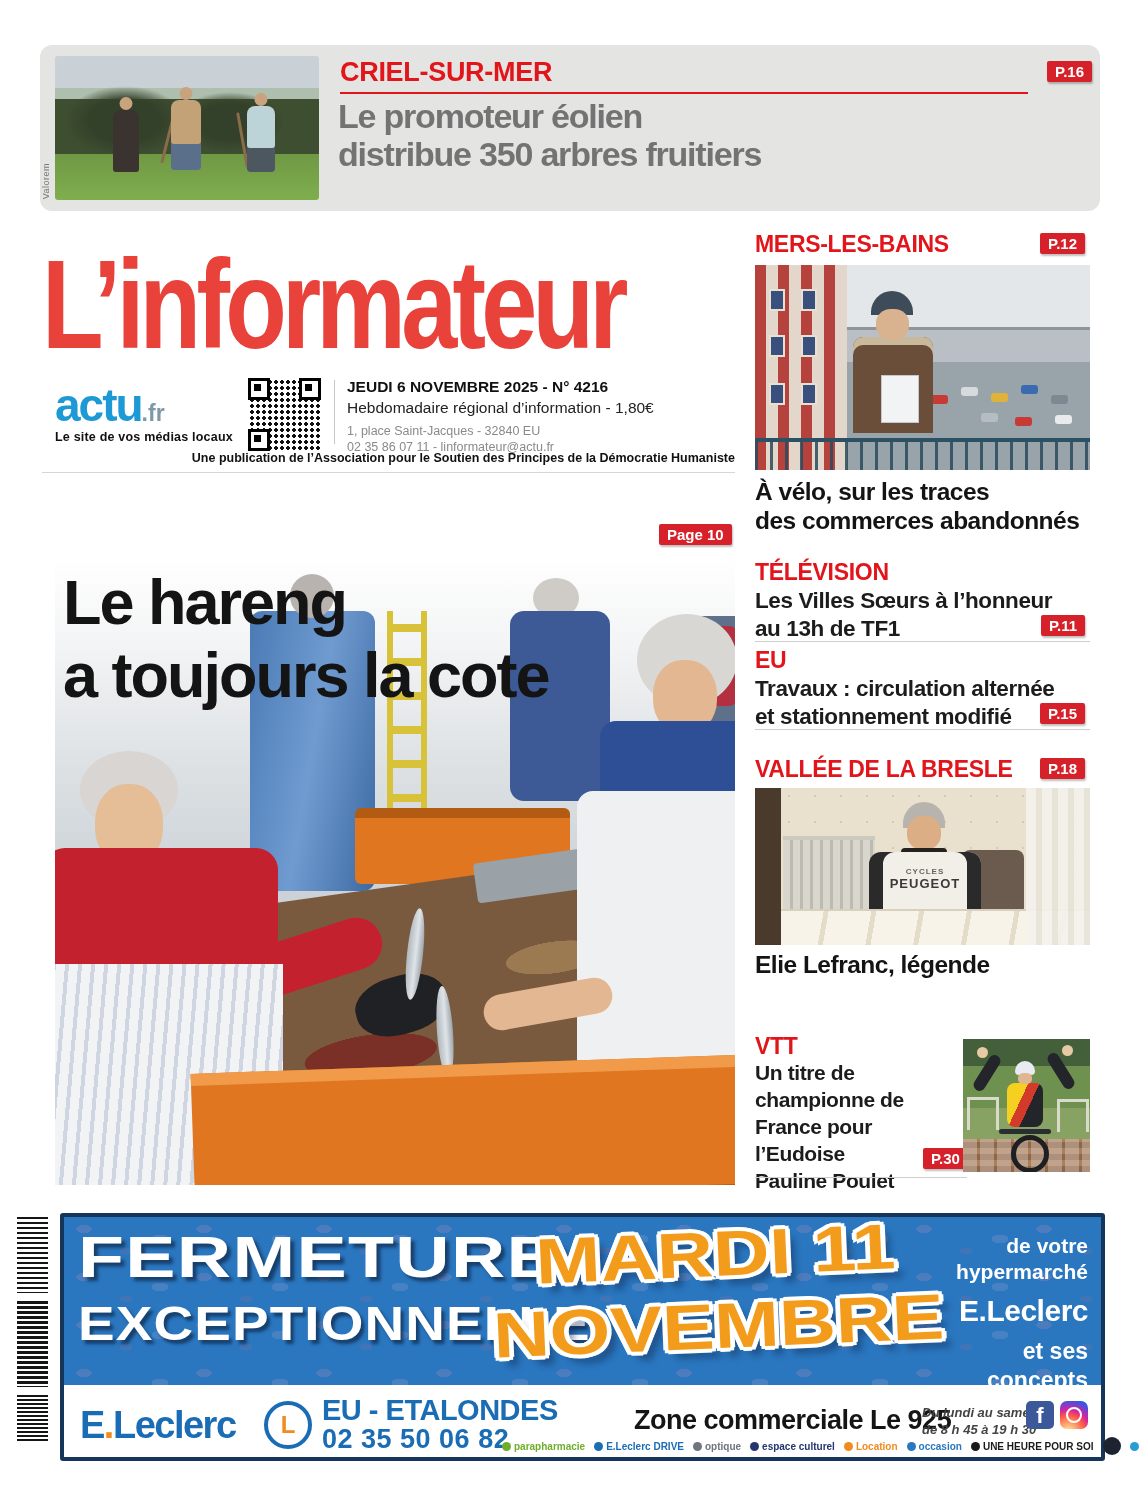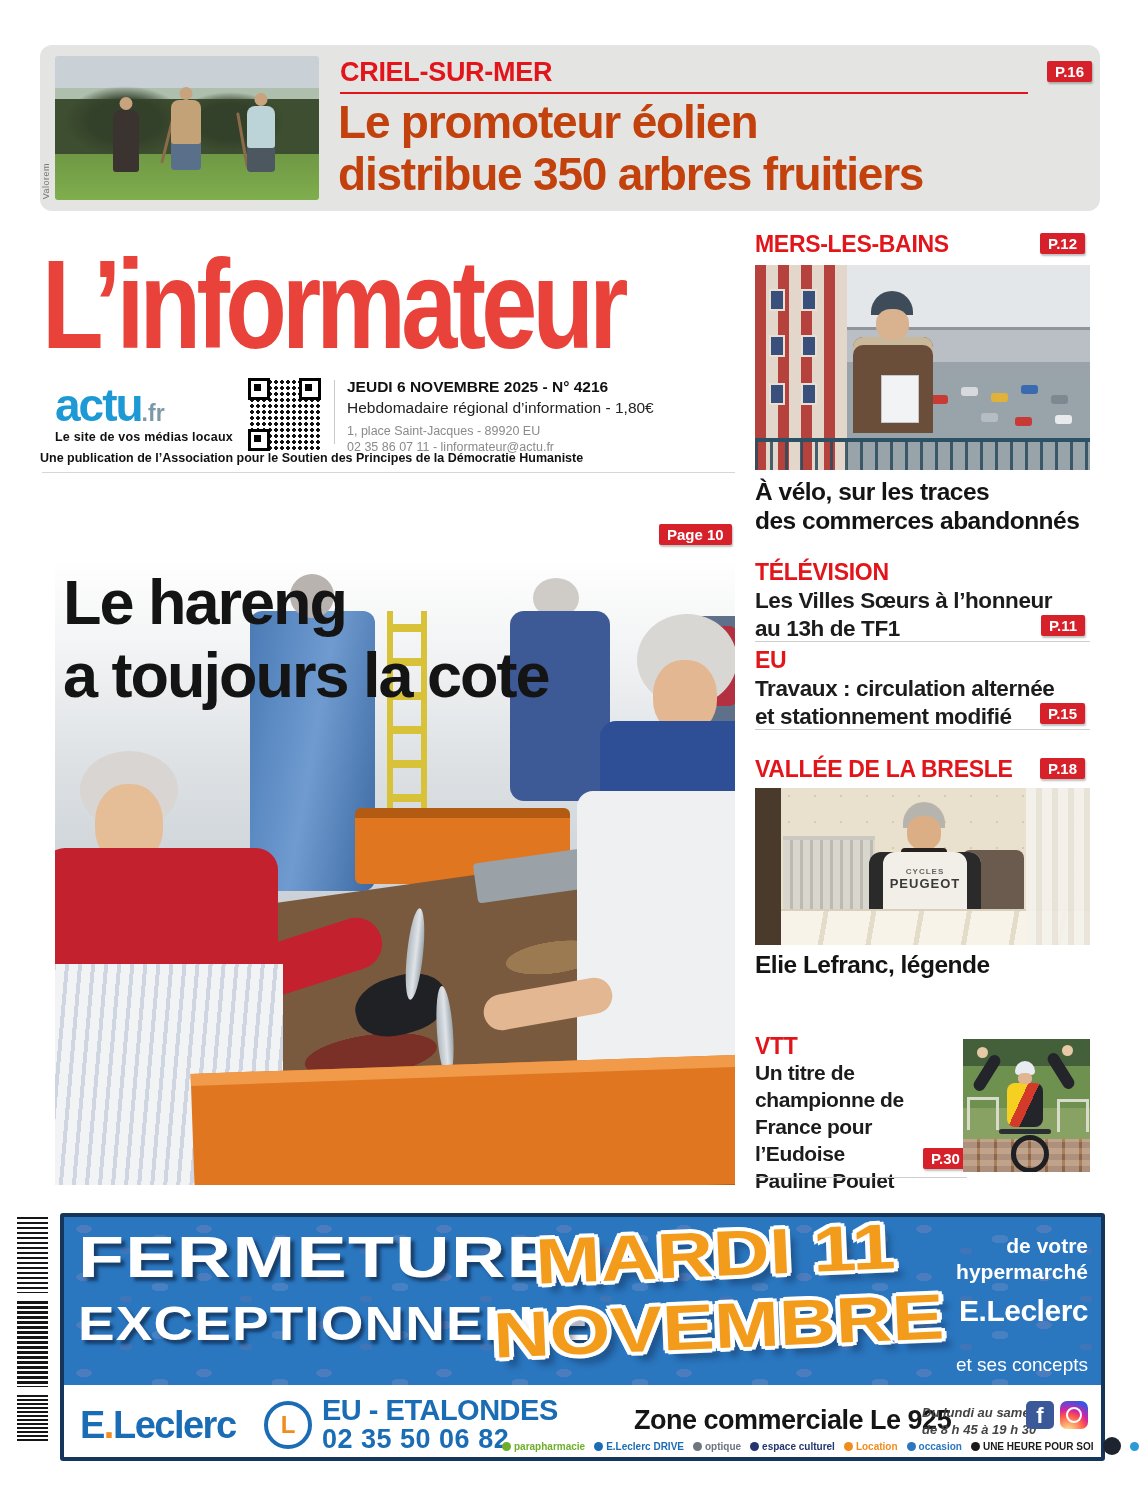--- a/index.html
+++ b/index.html
@@ -16,41 +16,41 @@
   .top-banner{position:absolute;left:40px;top:45px;width:1060px;height:166px;background:#e4e4e2;border-radius:12px;}
   .tb-photo{position:absolute;left:15px;top:11px;width:264px;height:144px;border-radius:3px;overflow:hidden;}
   .tb-sky{position:absolute;inset:0;background:linear-gradient(#c9d1d6 0 22%,#aebfae 22% 30%,#3e4e30 30% 68%,#6f9844 68%,#7fae4e 100%);}
   .tb-hedgeblob{position:absolute;background:radial-gradient(closest-side,#33412a 60%,transparent 100%);}
   .fig{position:absolute;border-radius:8px 8px 3px 3px;}
   .fig .head{position:absolute;left:50%;top:-13px;transform:translateX(-50%);width:13px;height:13px;border-radius:50%;background:#c9a27e;}
   .shovel{position:absolute;width:3px;height:56px;background:#8a6b4a;border-radius:2px;}
   .tb-credit{position:absolute;left:1px;bottom:12px;font-size:9px;color:#777;writing-mode:vertical-rl;transform:rotate(180deg);letter-spacing:.5px;}
   .tb-kicker{position:absolute;left:300px;top:12px;color:#e2151b;font-weight:900;font-size:27px;letter-spacing:-.3px;}
   .tb-rule{position:absolute;left:300px;top:47px;width:688px;height:2px;background:#e2151b;}
-  .tb-headline{position:absolute;left:298px;top:52px;font-size:46px;font-weight:800;line-height:1.12;
-               letter-spacing:-1.2px;color:#c2410c;}
+  .tb-headline{position:absolute;left:298px;top:52px;font-size:34px;font-weight:800;line-height:1.12;
+               letter-spacing:-1.2px;color:#737373;}
 
   
   .masthead-title{position:absolute;left:42px;top:248px;font-size:126px;line-height:.9;font-weight:900;
                   color:#e8423a;letter-spacing:-6px;transform:scaleX(.8);transform-origin:left top;white-space:nowrap;}
   .actu-block{position:absolute;left:55px;top:382px;}
   .actu-word{font-size:46px;font-weight:900;color:#1d9ad6;letter-spacing:-2px;line-height:1;}
   .actu-suffix{font-size:23px;font-weight:700;color:#7d99a8;}
   .actu-tag{font-size:12.5px;font-weight:800;color:#111;margin-top:2px;letter-spacing:.2px;}
   .qr{position:absolute;left:246px;top:376px;width:73px;height:73px;background-color:#fff;border:2px solid #fff;
       background-image:radial-gradient(#111 42%,transparent 46%);background-size:6px 6px;background-position:1px 1px;}
   .qr .finder{position:absolute;width:16px;height:16px;border:3px solid #000;background:#fff;}
   .qr .finder::after{content:"";position:absolute;left:3px;top:3px;width:7px;height:7px;background:#000;}
   .vrule{position:absolute;left:334px;top:380px;width:1px;height:64px;background:#c9c9c9;}
   .date-block{position:absolute;left:347px;top:377px;line-height:1.25;}
   .d1{font-size:15.5px;font-weight:800;color:#111;}
   .d2{font-size:15.5px;color:#222;margin-top:2px;}
   .d2 b{font-weight:400;margin-top:19px;}
   .d3{font-size:12.5px;color:#8a8a8a;margin-top:5px;line-height:1.3;}
-  .pub-line{position:absolute;left:40px;top:451px;width:695px;text-align:left;font-size:12.5px;font-weight:800;color:#111;}
+  .pub-line{position:absolute;left:40px;top:451px;width:695px;text-align:right;font-size:12.5px;font-weight:800;color:#111;}
   .pub-rule{position:absolute;left:42px;top:472px;width:693px;height:1px;background:#d6d6d6;}
 
   
   .ms-kicker{position:absolute;left:64px;top:518px;color:#e2151b;font-weight:900;font-size:25px;letter-spacing:-.3px;}
   .ms-badge{position:absolute;left:659px;top:524px;}
   .ms-photo{position:absolute;left:55px;top:556px;width:680px;height:629px;overflow:hidden;
             background:linear-gradient(180deg,#fff 0,#f3f4f5 90px,#dde1e4 210px,#ccd2d7 330px,#bcc4ca 100%);}
   .shape{position:absolute;}
   .ms-headline{position:absolute;left:63px;top:566px;font-size:63px;font-weight:800;line-height:1.16;
                letter-spacing:-2px;color:#141414;}
@@ -165,21 +165,21 @@
   .ferm{position:absolute;left:14px;color:#fff;font-weight:900;line-height:1;
         text-shadow:3px 4px 3px rgba(10,25,50,.6);transform-origin:left top;white-space:nowrap;}
   .ferm1{top:12px;font-size:57px;letter-spacing:1px;transform:scaleX(1.32);}
   .ferm2{top:82px;font-size:49px;letter-spacing:1px;transform:scaleX(1.12);}
   .mardi{position:absolute;left:428px;top:2px;width:450px;text-align:center;transform:rotate(-2.5deg);}
   .mardi div{font-size:64px;font-weight:900;color:#f39b1b;line-height:1.12;letter-spacing:0;transform:scaleX(1.22);white-space:nowrap;
      text-shadow:-3px -3px 0 #fff,3px -3px 0 #fff,-3px 3px 0 #fff,3px 3px 0 #fff,-4px 0 0 #fff,4px 0 0 #fff,0 -4px 0 #fff,0 4px 0 #fff,7px 9px 7px rgba(15,35,70,.45);}
   .ad-right{position:absolute;left:872px;top:16px;width:152px;text-align:right;color:#fff;line-height:1.25;}
   .adr-sm{font-size:21px;font-weight:800;}
   .adr-brand{font-size:30px;font-weight:800;margin-top:6px;letter-spacing:-.5px;}
-  .adr-sm2{font-size:19px;font-weight:400;margin-top:24px;}
+  .adr-sm2{font-size:23px;font-weight:700;margin-top:8px;}
   .ad-white{position:absolute;left:0;right:0;bottom:0;height:64px;background:#fff;}
   .lec-text{position:absolute;left:16px;top:11px;font-size:38px;font-weight:800;color:#1a6cb5;letter-spacing:-1.5px;}
   .lec-dot{color:#f08c1e;}
   .lec-circle{position:absolute;left:200px;top:8px;width:40px;height:40px;border:4px solid #1a6cb5;border-radius:50%;
       background:#fff;display:flex;align-items:center;justify-content:center;}
   .lec-L{font-size:24px;font-weight:900;color:#f08c1e;line-height:1;}
   .loc-block{position:absolute;left:258px;top:2px;color:#1a6cb5;line-height:1.05;}
   .loc-name{font-size:29px;font-weight:800;letter-spacing:-.5px;}
   .loc-phone{font-size:27px;font-weight:800;letter-spacing:.5px;}
   .zone{position:absolute;left:570px;top:12px;font-size:27px;font-weight:800;color:#151515;letter-spacing:-.5px;white-space:nowrap;}
@@ -247,21 +247,21 @@
   <div class="qr">
     <span class="finder" style="left:0;top:0;"></span>
     <span class="finder" style="right:0;top:0;"></span>
     <span class="finder" style="left:0;bottom:0;"></span>
   </div>
   <div class="vrule"></div>
 
   <div class="date-block">
     <div class="d1">JEUDI 6 NOVEMBRE 2025 - N° 4216</div>
     <div class="d2"><span>Hebdomadaire régional d’information - </span><b>1,80€</b></div>
-    <div class="d3"><span>1, place Saint-Jacques - 89920 EU</span><br><span>02 35 86 07 11 - linformateur@actu.fr</span></div>
+    <div class="d3"><span>1, place Saint-Jacques - 32840 EU</span><br><span>02 35 86 07 11 - linformateur@actu.fr</span></div>
   </div>
 
   <div class="pub-line">Une publication de l’Association pour le Soutien des Principes de la Démocratie Humaniste</div>
   <div class="pub-rule"></div>
 
   <span class="pbadge ms-badge">Page 10</span>
 
   <div class="ms-photo">
     <div class="shape mp-apronL"></div>
     <div class="shape mp-headL2"></div>

